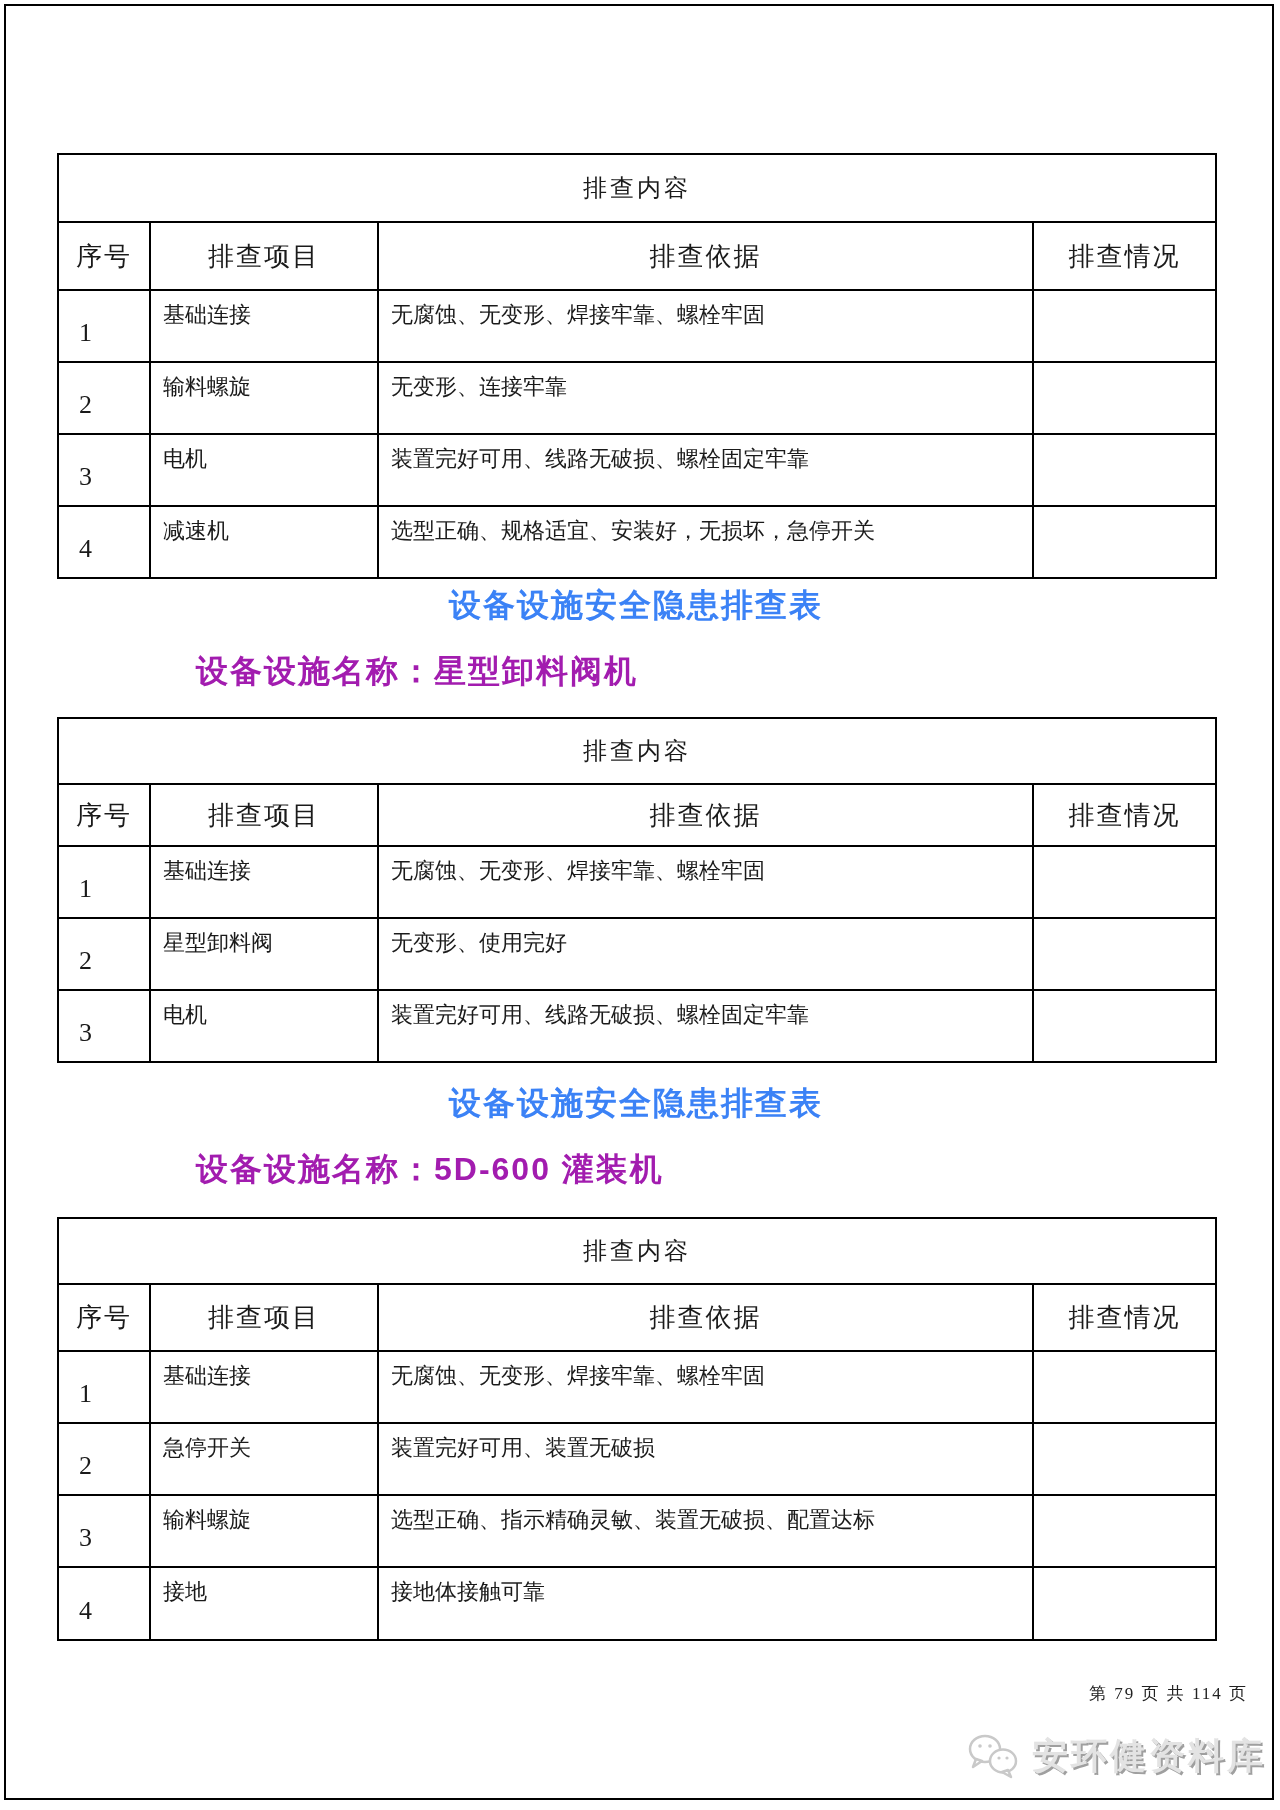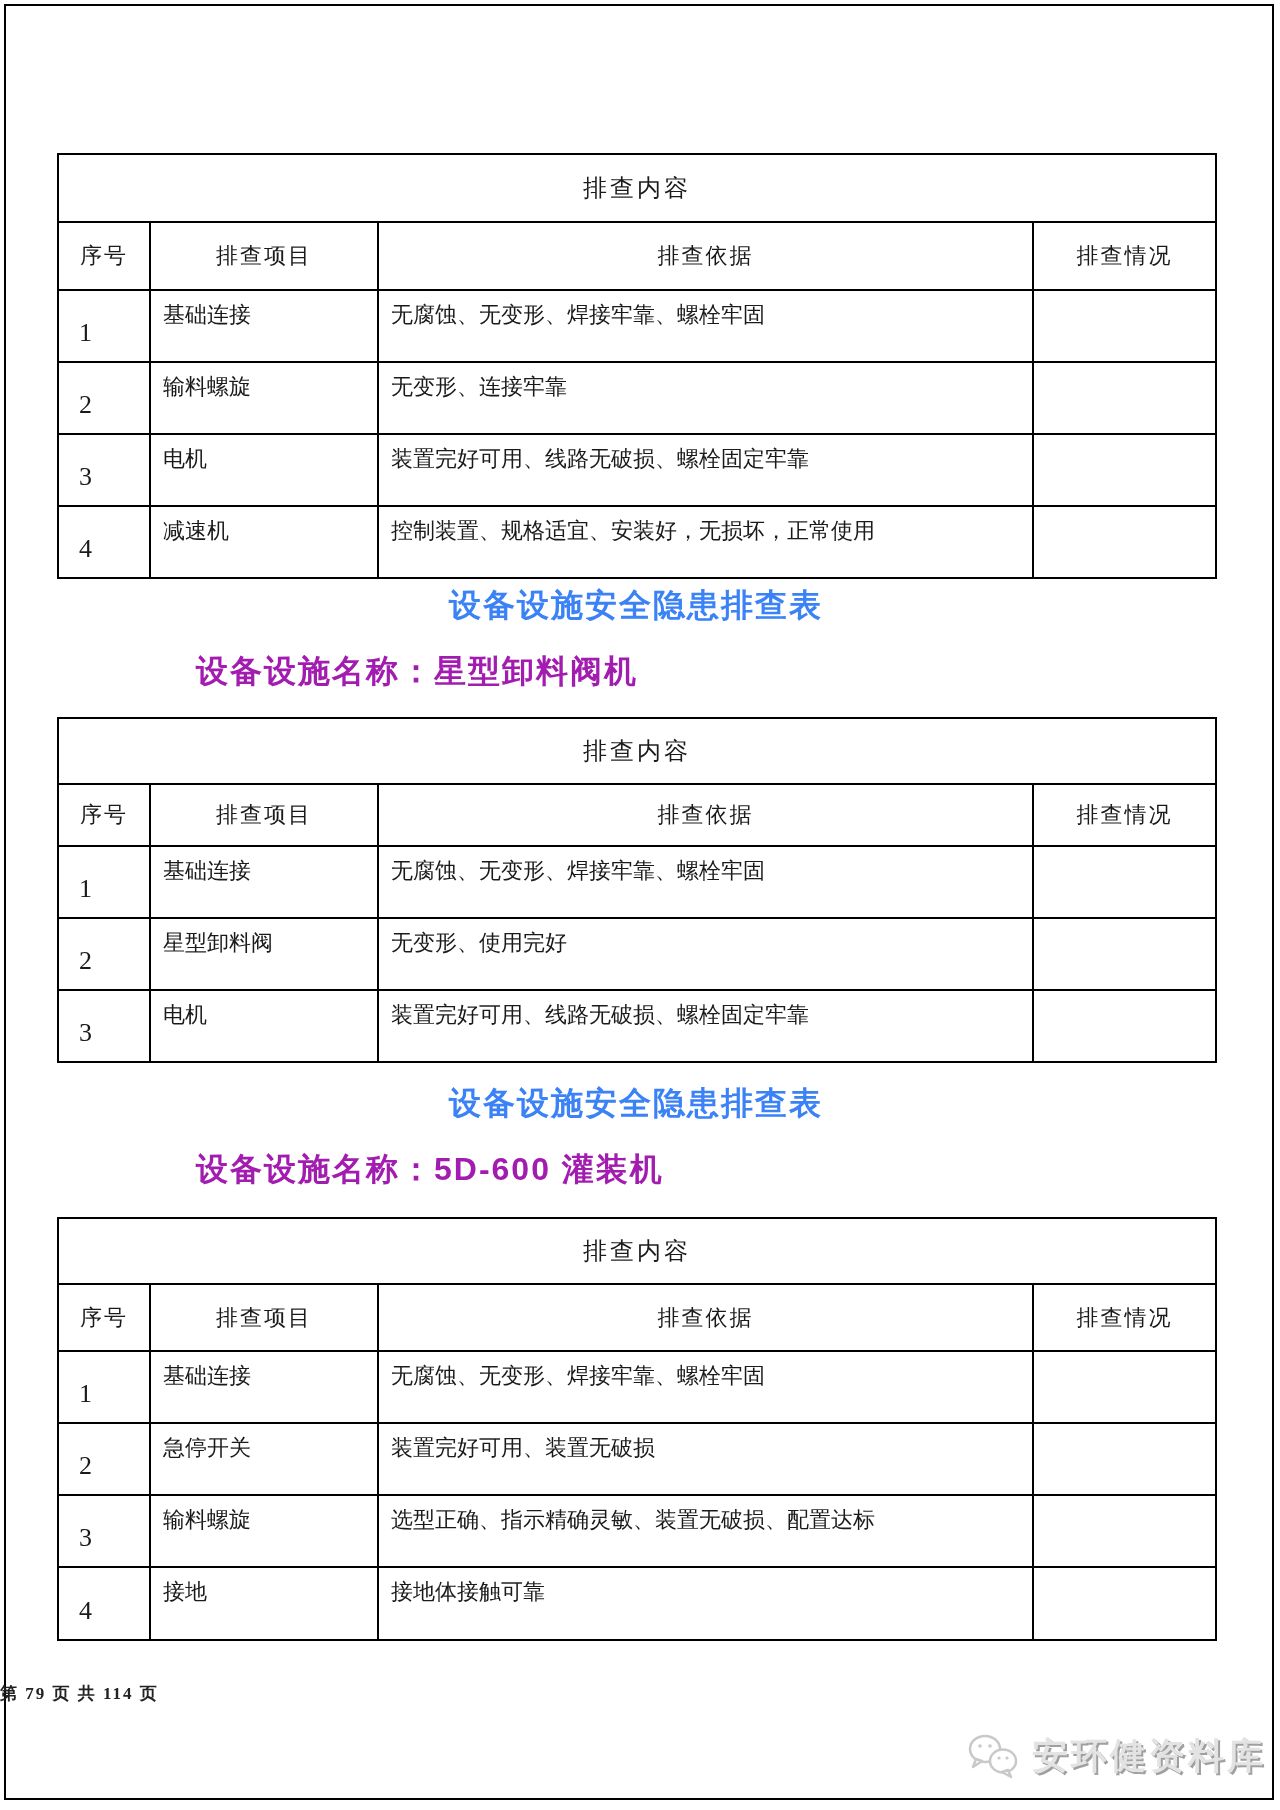--- a/index.html
+++ b/index.html
@@ -28,21 +28,21 @@
     border:2px solid #000000;
     box-sizing:border-box;
     overflow:hidden;
   }
   td.h1{
     text-align:center;vertical-align:middle;
     font-size:24px;letter-spacing:3px;
   }
   td.h2{
     text-align:center;vertical-align:middle;
-    font-size:22px;letter-spacing:2px;border-radius:9px;
+    font-size:26px;letter-spacing:2px;border-radius:9px;
   }
   td.c-num{
     vertical-align:middle;
     padding:14px 0 0 20px;
     font-size:26px;
   }
   td.c-item{
     vertical-align:top;
     padding:9px 8px 0 12px;
     font-size:22px;
@@ -66,24 +66,23 @@
   .doc-subtitle{
     position:absolute;left:196px;
     font-family:"Liberation Sans","DejaVu Sans",sans-serif;
     font-weight:bold;
     font-size:32px;letter-spacing:2px;
     line-height:46px;
     color:#a21caf;
   }
   .footer{
     position:absolute;left:0;top:1682px;width:1248px;
-    text-align:left;
+    text-align:right;
     font-size:17px;letter-spacing:2px;
     color:#222222;
-    font-weight:bold;
   }
   .watermark{
     position:absolute;top:1732px;right:14px;
     display:flex;align-items:center;gap:10px;
   }
   .wm-text{
     font-family:"Liberation Sans","DejaVu Sans",sans-serif;
     font-weight:bold;
     font-size:36px;letter-spacing:3px;
     color:#e3e3e3;
@@ -131,21 +130,21 @@
       </tr>
       <tr style="height:72px;">
         <td class="c-num">3</td>
         <td class="c-item">电机</td>
         <td class="c-basis">装置完好可用、线路无破损、螺栓固定牢靠</td>
         <td class="c-status"></td>
       </tr>
       <tr style="height:72px;">
         <td class="c-num">4</td>
         <td class="c-item">减速机</td>
-        <td class="c-basis">控制装置、规格适宜、安装好，无损坏，正常使用</td>
+        <td class="c-basis">选型正确、规格适宜、安装好，无损坏，急停开关</td>
         <td class="c-status"></td>
       </tr>
     </tbody>
       </table>
   </div>
 
   <div class="doc-title" style="top:582px;">设备设施安全隐患排查表</div>
   <div class="doc-subtitle" style="top:648px;">设备设施名称：星型卸料阀机</div>
 
   <div class="tbl-wrap" style="top:717px;">

